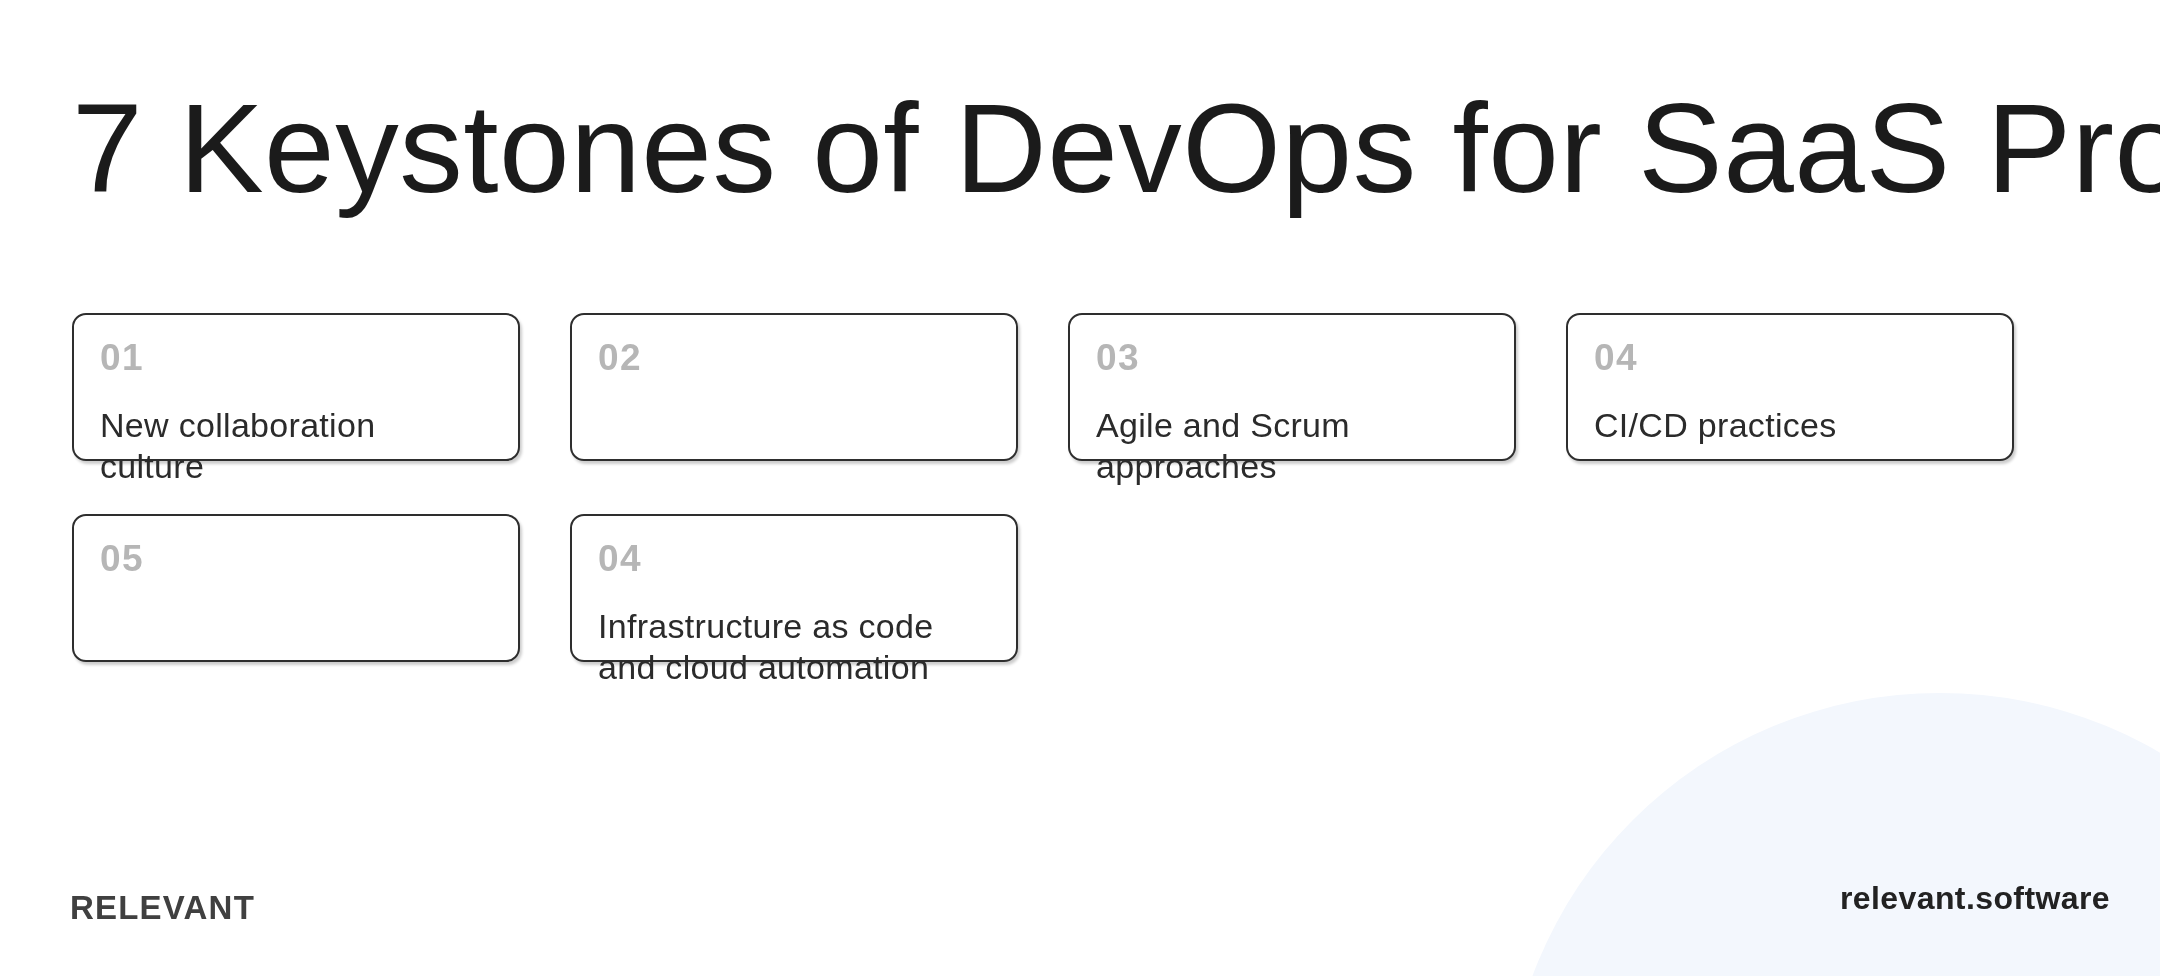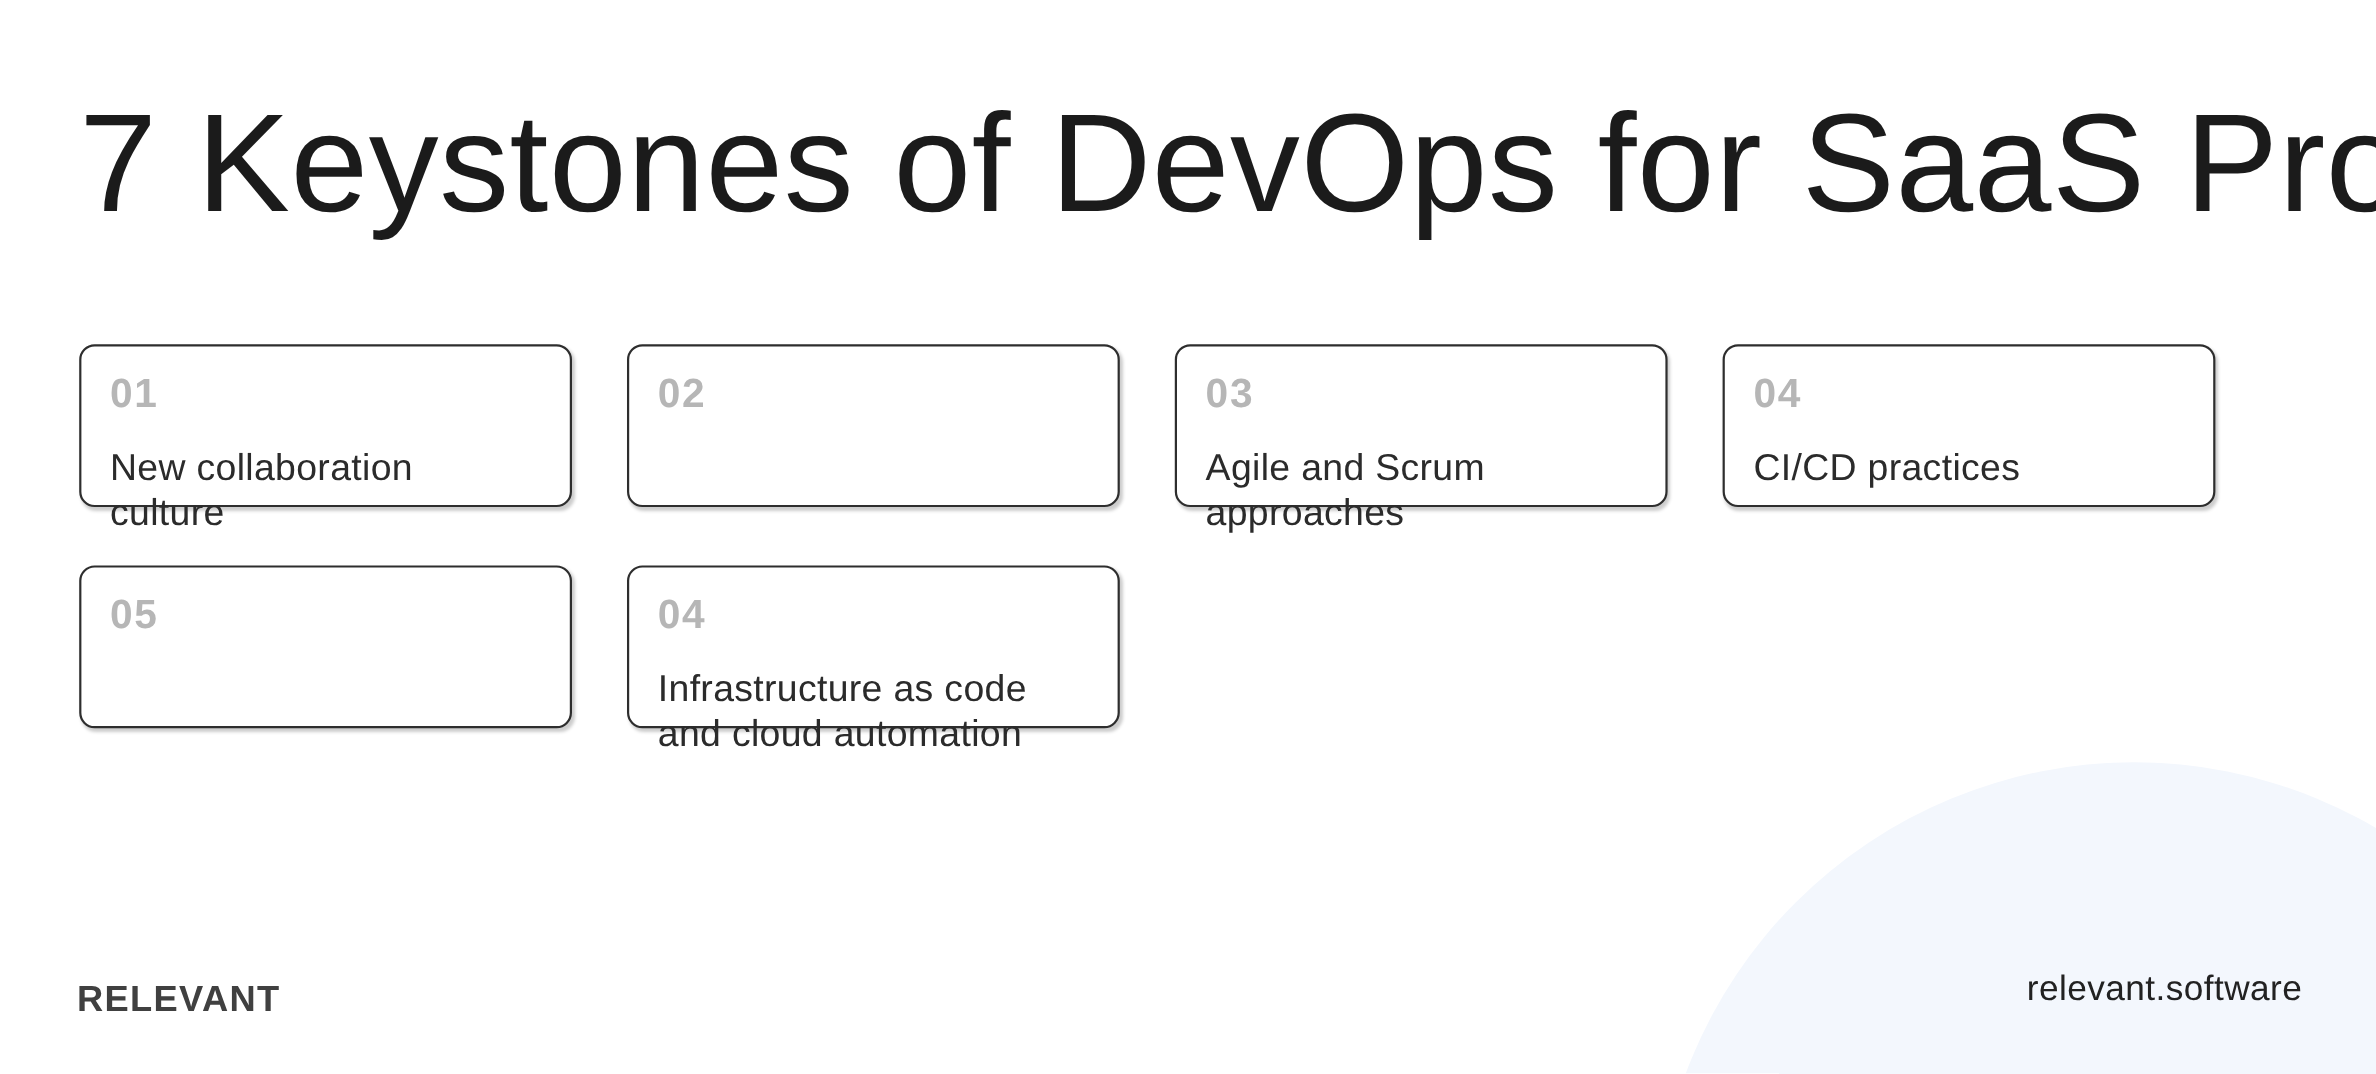--- a/index.html
+++ b/index.html
@@ -80,24 +80,24 @@
     left: 70px;
     top: 889px;
     font-size: 33px;
     font-weight: 800;
     letter-spacing: 1.2px;
     color: #404040;
     z-index: 1;
   }
   .website {
     position: absolute;
-    right: 67px;
+    right: 50px;
     top: 880px;
     font-size: 32px;
-    font-weight: 400;
+    font-weight: 700;
     letter-spacing: 0.4px;
     color: #222222;
     z-index: 1;
   }
 </style>
 </head>
 <body>
 
 <div class="stage">
 

